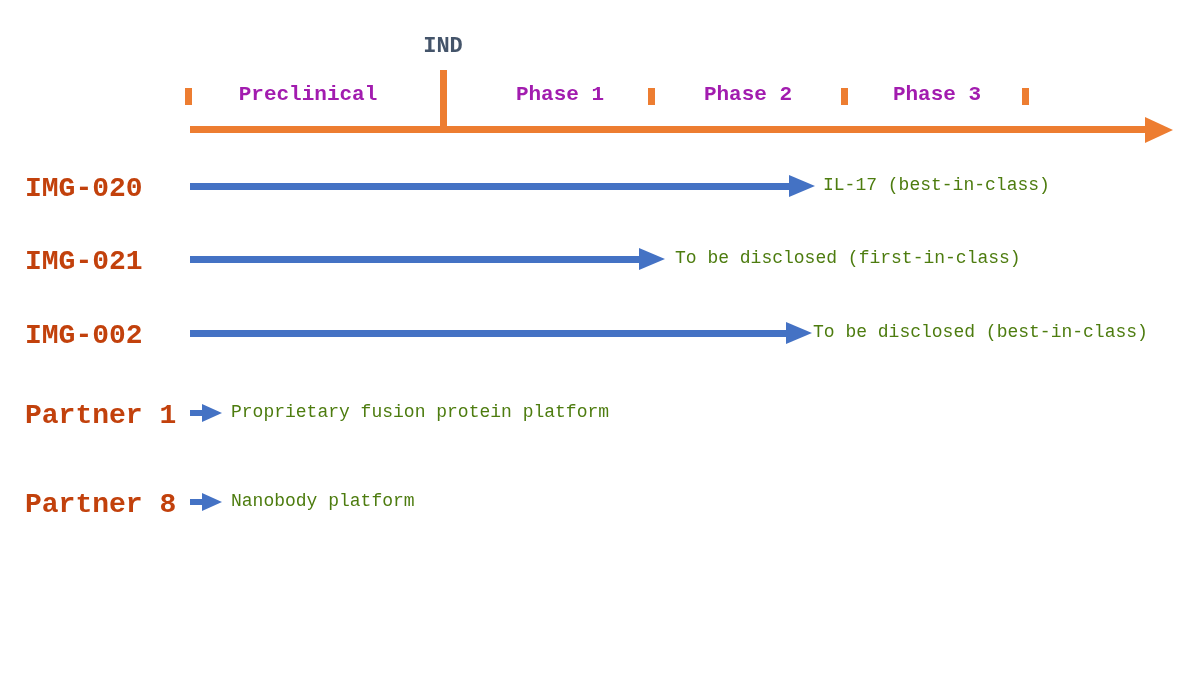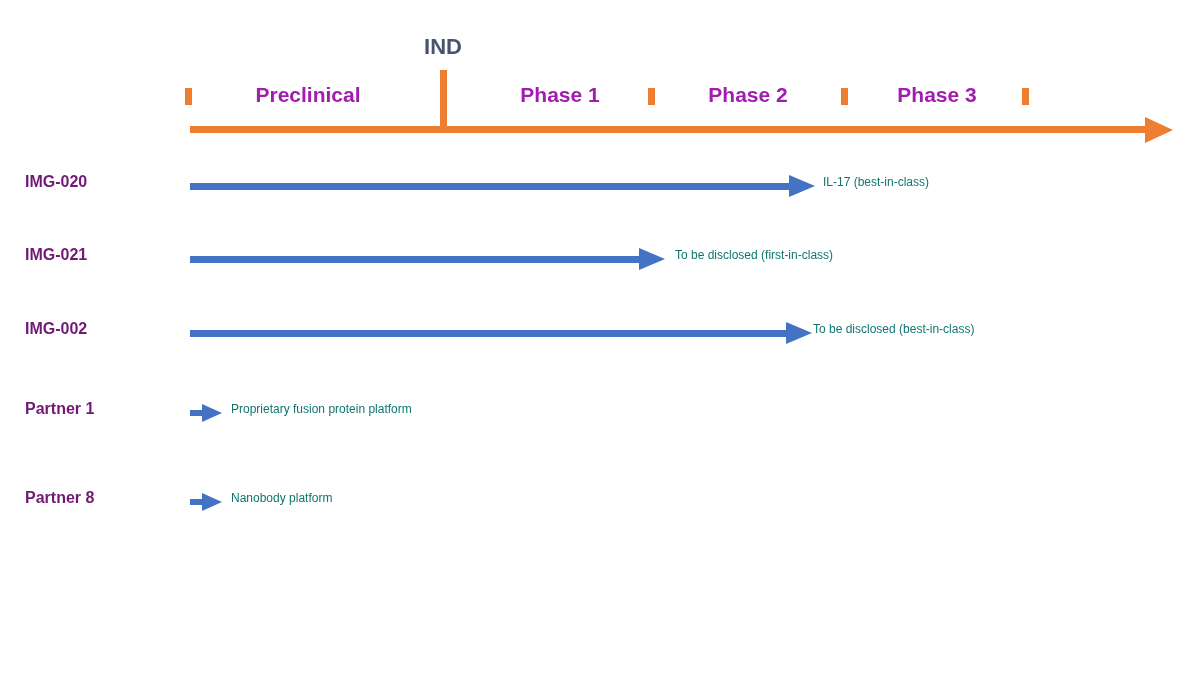--- a/index.html
+++ b/index.html
@@ -1,50 +1,50 @@
 <!DOCTYPE html>
 <html><head>
 <meta charset="utf-8">
 <style>
   html,body{margin:0;padding:0;background:#fff;}
   .canvas{
     position:relative;width:1192px;height:547px;background:#ffffff;overflow:hidden;
-    font-family:Liberation Sans, sans-serif;
+    font-family:Liberation Mono, monospace;
   }
   
   .ind-label{
     position:absolute;top:34px;left:443px;transform:translateX(-50%);
     font-size:22px;font-weight:bold;color:#44546A;white-space:nowrap;
   }
   .ind-tick{position:absolute;left:440px;top:70px;width:7px;height:60px;background:#ED7D31;}
   .axis-shaft{position:absolute;left:190px;top:126px;width:955px;height:7px;background:#ED7D31;}
   .axis-head{
     position:absolute;left:1145px;top:117px;width:0;height:0;
     border-left:28px solid #ED7D31;border-top:13px solid transparent;border-bottom:13px solid transparent;
   }
   .phase-label{
     position:absolute;top:83px;transform:translateX(-50%);
     font-size:21px;font-weight:bold;color:#a21caf;white-space:nowrap;
   }
   .phase-tick{position:absolute;top:88px;width:7px;height:17px;background:#ED7D31;}
   
   .row-label{
-    position:absolute;left:25px;font-size:16px;font-weight:bold;color:#701a75;white-space:nowrap;
+    position:absolute;left:25px;font-size:28px;font-weight:bold;color:#c2410c;white-space:nowrap;
   }
   .arrow{position:absolute;height:22px;}
   .arrow .shaft{position:absolute;left:0;right:24px;top:8px;height:7px;background:#4472C4;}
   .arrow .head{
     position:absolute;right:0;top:0;width:0;height:0;
     border-left:26px solid #4472C4;border-top:11px solid transparent;border-bottom:11px solid transparent;
   }
   .arrow.small{height:18px;}
   .arrow.small .shaft{right:18px;top:6px;height:6px;}
   .arrow.small .head{border-left:20px solid #4472C4;border-top:9px solid transparent;border-bottom:9px solid transparent;}
   .annotation{
-    position:absolute;font-size:12px;color:#0f766e;white-space:nowrap;
+    position:absolute;font-size:18px;color:#4d7c0f;white-space:nowrap;
   }
   
   .brace-layer{position:absolute;left:0;top:0;width:1192px;height:685px;pointer-events:none;}
   .engine-label{
     position:absolute;top:593px;transform:translateX(-50%);
     font-size:25px;font-weight:bold;color:#44546A;white-space:nowrap;
   }
 </style>
 </head>
 <body>

